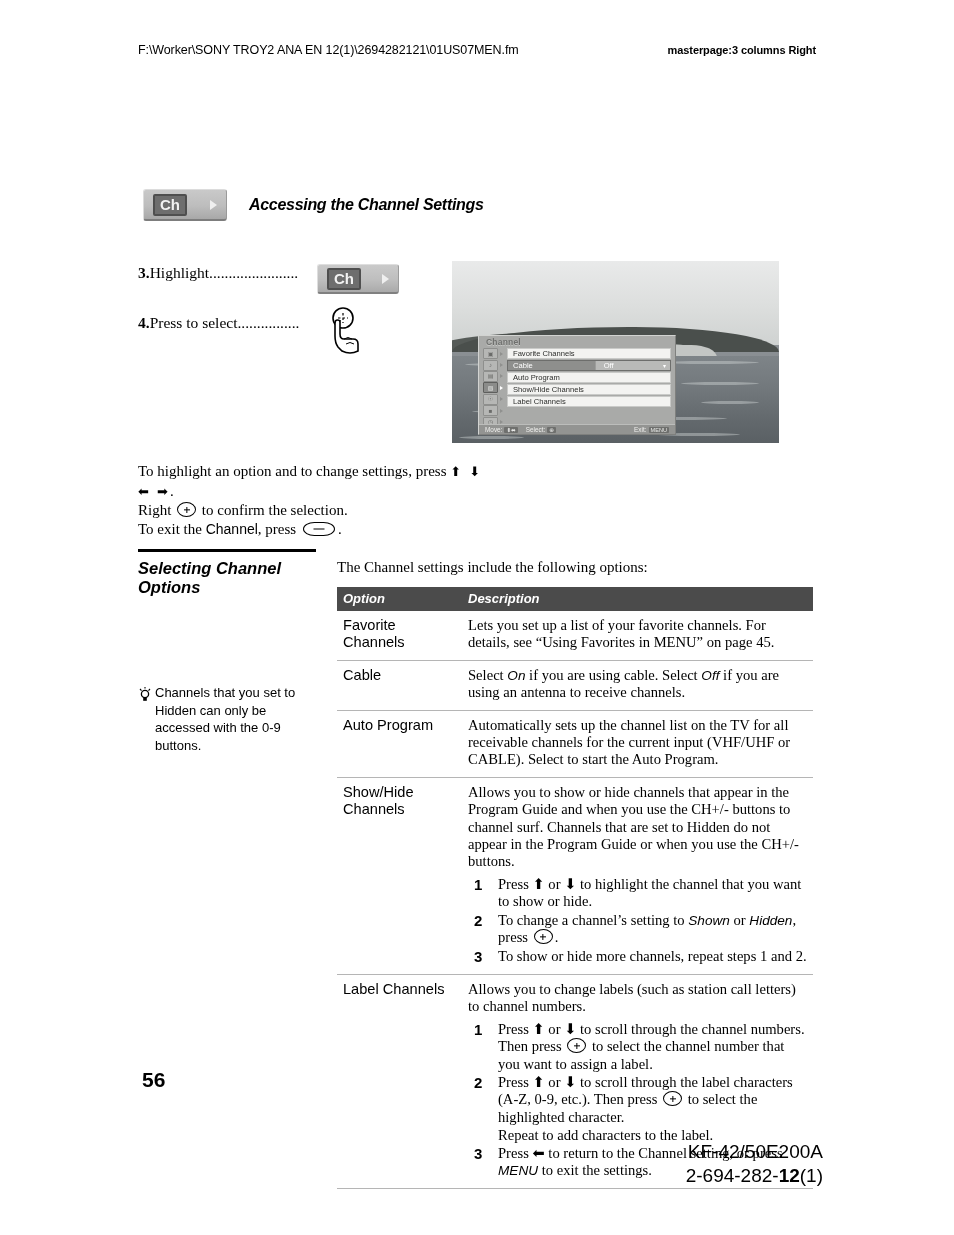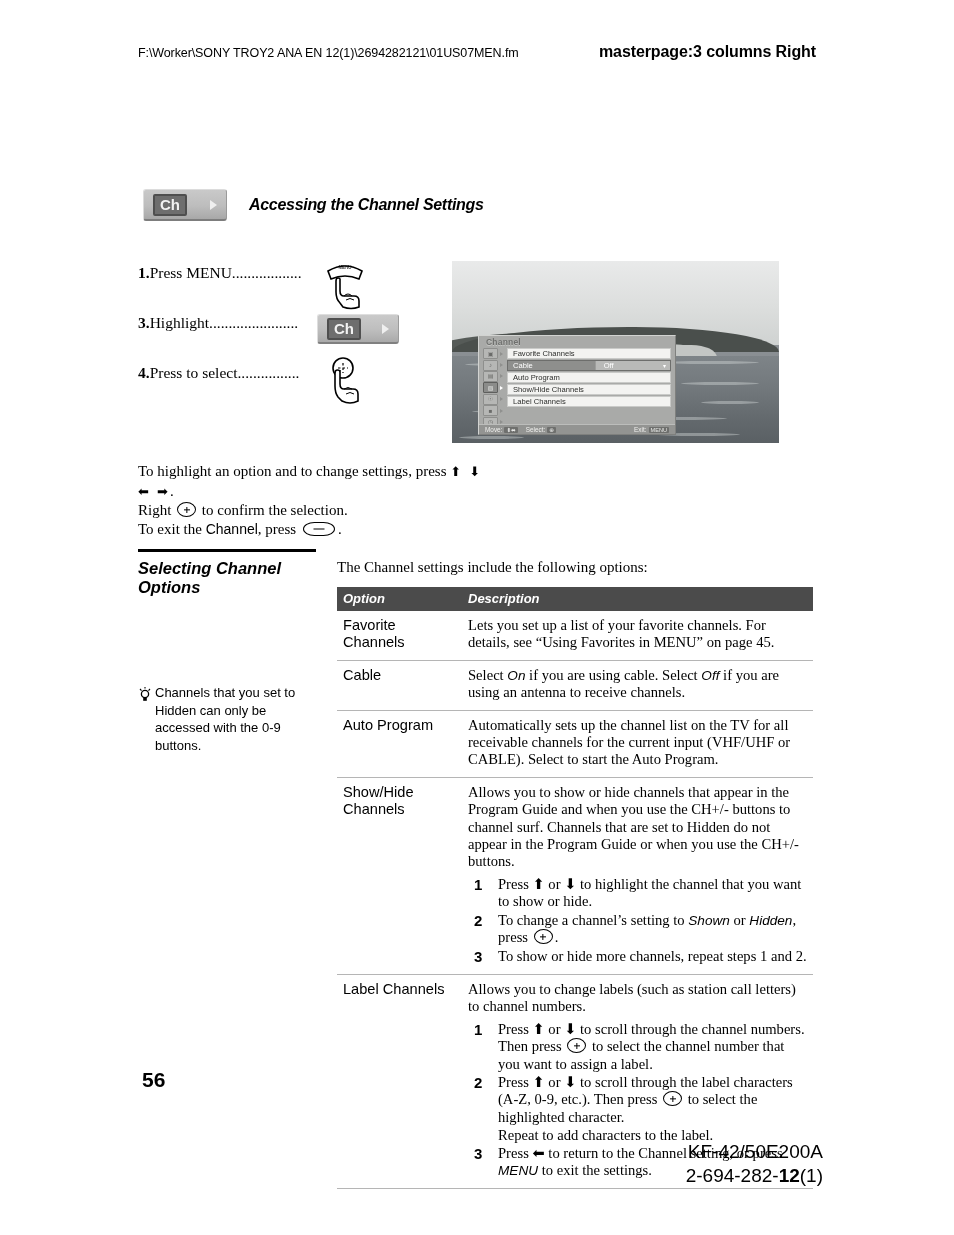--- a/index.html
+++ b/index.html
@@ -27,21 +27,21 @@
     left: 138px;
     right: 138px;
     display: flex;
     justify-content: space-between;
     align-items: baseline;
     font-family: "Liberation Sans", sans-serif;
     font-size: 12.5px;
     letter-spacing: -0.1px;
   }
   .hdr-path { font-weight: 400; }
-  .hdr-master { font-weight: bold; font-size: 16px; }
+  .hdr-master { font-weight: bold; font-size: 11px; }
 
   
   .title-row {
     position: absolute;
     top: 189px;
     left: 143px;
     display: flex;
     align-items: center;
   }
   .ch-tab {
@@ -463,32 +463,20 @@
   <div class="title-row">
     <div class="ch-tab">
       <span class="ch-tab-label">Ch</span>
       <span class="ch-tab-arrow"></span>
     </div>
     <div class="sec-title">Accessing the Channel Settings</div>
   </div>
 
   <div class="steps">
 
-    <div class="step">
-      <span class="step-text"><b class="step-num">1.</b><span>Press MENU..................</span></span>
-      <span class="step-icon">
-        <svg class="ic" width="54" height="52" viewBox="0 0 54 52">
-          <path d="M10 12 Q27 2 44 12 L41 20 Q27 14 13 20 Z" fill="#fff" stroke="#000" stroke-width="1.6"></path>
-          <text x="27" y="10" font-size="4.5" text-anchor="middle" font-family="Liberation Sans, sans-serif">MENU</text>
-          <path d="M22 20 L22 32 Q22 37 26 37 L36 37 Q41 37 41 42 L41 48 Q33 51 25 48 L22 44 Q18 40 18 33 L18 22 Q18 19 20 19 Q22 19 22 20 Z" fill="#fff" stroke="#000" stroke-width="1.6"></path>
-          <path d="M26 37 Q30 33 34 37" fill="none" stroke="#000" stroke-width="1"></path>
-          <path d="M28 41 Q32 38 36 41" fill="none" stroke="#000" stroke-width="1"></path>
-        </svg>
-      </span>
-    </div>
 
 
     <div class="step">
       <span class="step-text"><b class="step-num">3.</b><span>Highlight.......................</span></span>
       <span class="ch-tab-small">
         <span class="ch-tab-label">Ch</span>
         <span class="ch-tab-arrow"></span>
       </span>
     </div>
 

